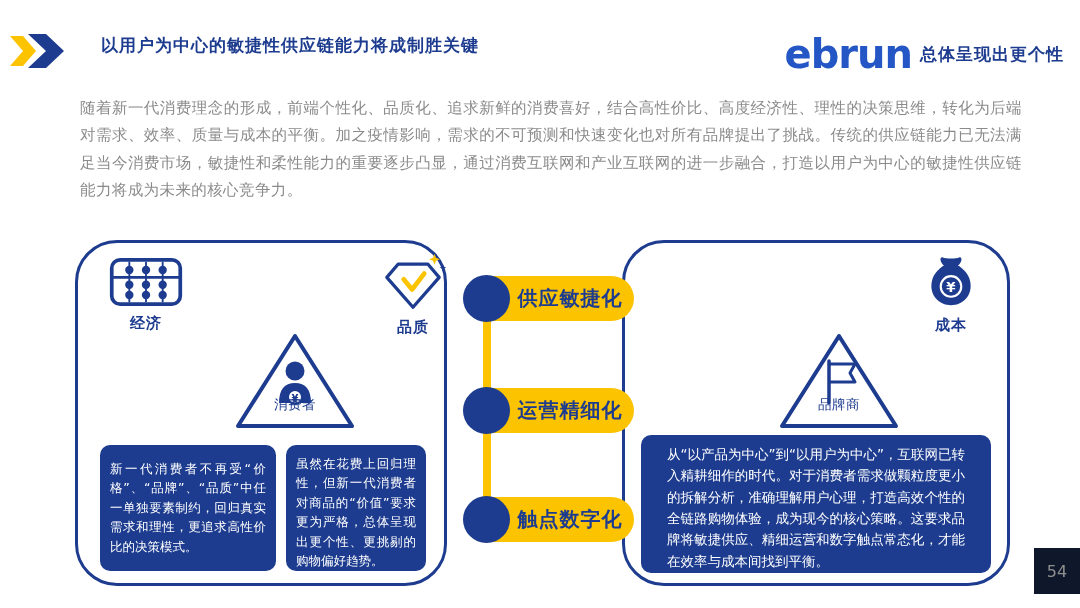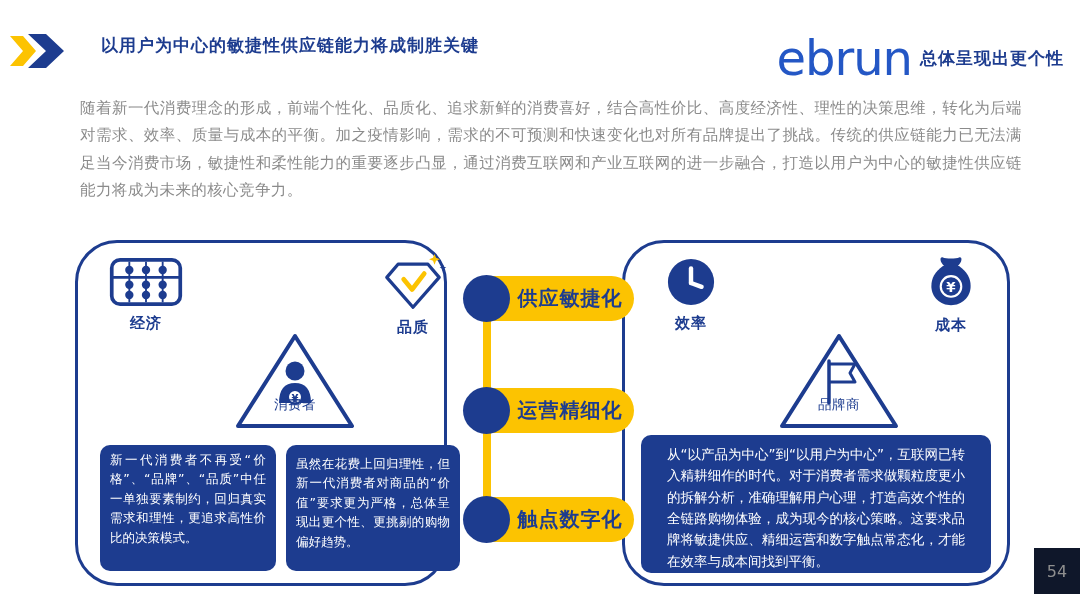--- a/index.html
+++ b/index.html
@@ -14,21 +14,21 @@
   .sy{stroke:var(--yellow);} .fy{fill:var(--yellow);}
   .sw{stroke:#fff;}
 
   .slide{position:absolute;inset:0;}
 
   
   .hdr-arrow{position:absolute;left:10px;top:34px;}
   .title{position:absolute;left:84px;top:34px;font-size:17px;font-weight:700;
          color:var(--navy);letter-spacing:1px;margin-left:17px;}
   .logo{position:absolute;right:16px;top:34px;display:flex;align-items:center;gap:8px;}
-  .logo-brand{font-size:48px;font-weight:400;color:var(--logo_blue);line-height:1;letter-spacing:-1px;}
+  .logo-brand{font-size:40px;font-weight:700;color:var(--logo_blue);line-height:1;letter-spacing:-1px;}
   .logo-suffix{font-size:17px;font-weight:700;color:var(--navy);letter-spacing:1px;}
 
   
   .intro{position:absolute;left:80px;top:95px;width:942px;font-size:15.5px;
          line-height:1.76;color:var(--body_gray);text-align:justify;letter-spacing:.4px;}
 
   
   .panel{position:absolute;background:#fff;border:3.5px solid var(--navy);
          border-radius:42px;z-index:1;}
   .panel-left{left:75px;top:240px;width:372px;height:346px;}
@@ -43,23 +43,23 @@
 
   .tri-block{position:absolute;width:124px;height:100px;}
   .tri-left{left:155px;top:88px;}
   .tri-right{left:152px;top:88px;}
   .tri-block svg{position:absolute;inset:0;}
   .tri-label{position:absolute;left:0;right:0;bottom:17px;text-align:center;
              color:var(--navy);font-weight:400;font-size:13.5px;letter-spacing:.5px;}
 
   .navy-box{position:absolute;background:var(--navy);color:#fff;border-radius:10px;
             text-align:justify;overflow:hidden;}
-  .box-a{left:22px;top:202px;bottom:12px;width:176px;padding:5px 10px;
+  .box-a{left:22px;top:202px;bottom:12px;width:176px;padding:14px 10px;
          font-size:12.5px;line-height:1.55;}
-  .box-b{left:208px;top:202px;bottom:12px;width:174px;padding:9px 10px;
+  .box-b{left:208px;top:202px;bottom:12px;width:140px;padding:9px 10px;
          font-size:12.5px;line-height:1.55;}
   .box-c{left:16px;right:16px;top:192px;bottom:10px;padding:9px 26px;
          font-size:13.5px;line-height:1.58;}
 
   
   .vline{position:absolute;left:483px;top:298px;width:8px;height:224px;
          background:var(--yellow);z-index:2;}
   .pill{position:absolute;left:464px;width:170px;height:45px;background:var(--yellow);
         border-radius:23px;z-index:3;}
   .pill .dot{position:absolute;left:-1px;top:-1px;width:47px;height:47px;
@@ -148,28 +148,20 @@
     <span class="dot"></span>
     <span class="pill-text">运营精细化</span>
   </div>
   <div class="pill pill3">
     <span class="dot"></span>
     <span class="pill-text">触点数字化</span>
   </div>
 
   <div class="panel panel-right">
 
-    <div class="metric m-efficiency">
-      <svg width="50" height="50" viewBox="0 0 52 52">
-        <circle cx="26" cy="26" r="24" class="fn"></circle>
-        <line x1="26" y1="27" x2="26" y2="12" class="sw" stroke-width="4.6" stroke-linecap="round"></line>
-        <line x1="26" y1="27" x2="37" y2="31" class="sw" stroke-width="4.6" stroke-linecap="round"></line>
-      </svg>
-      <div class="metric-label">效率</div>
-    </div>
 
     <div class="metric m-cost">
       <svg width="50" height="54" viewBox="0 0 56 60">
         <path class="fn" d="M21,13 C14,6 16,1 19,2.5 C22,4 34,4 37,2.5 C40,1 42,6 35,13 Z"></path>
         <path class="fn" d="M19,12 h18 c9,6.5 13,13.5 13,22.5 C50,47 40,56 28,56 C16,56 6,47 6,34.5 C6,25.5 10,18.5 19,12 Z"></path>
         <circle cx="28" cy="35" r="11.5" fill="none" class="sw" stroke-width="2.4"></circle>
         <text x="28" y="41" text-anchor="middle" font-size="15" font-weight="bold" fill="#fff">¥</text>
       </svg>
       <div class="metric-label">成本</div>
     </div>

